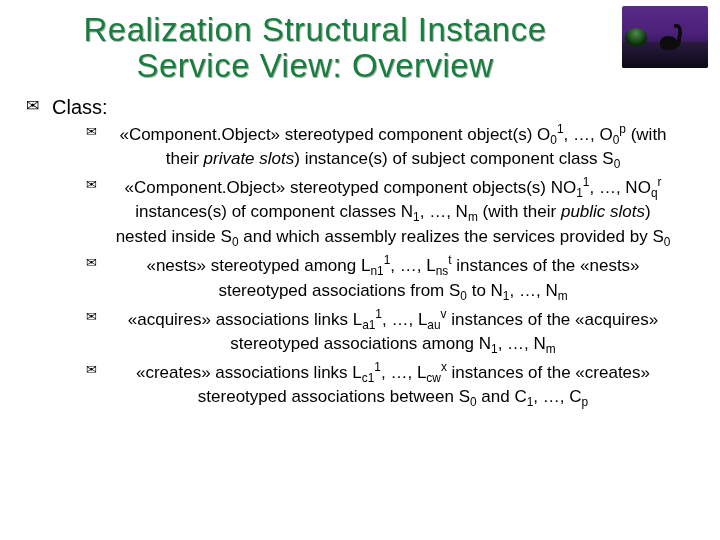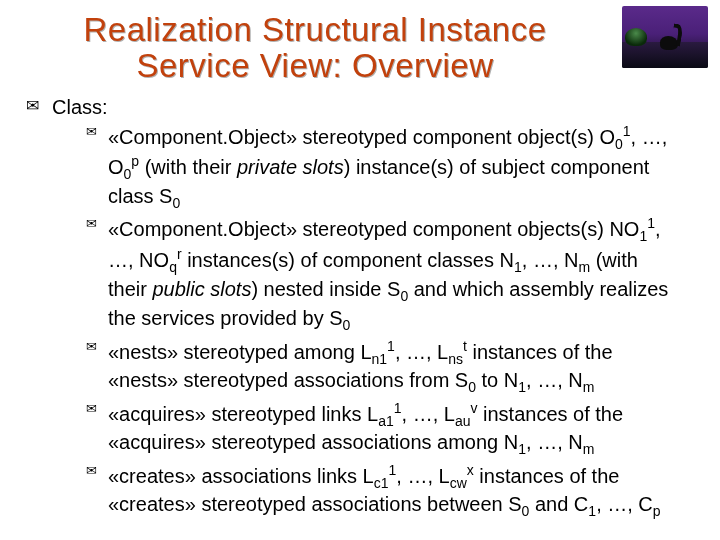--- a/index.html
+++ b/index.html
@@ -59,21 +59,21 @@
     border-top: 4px solid #0c0c0c;
     border-radius: 0 60% 0 0;
     transform: rotate(10deg);
   }
   h1.title {
     margin: 0 0 10px 0;
     padding-right: 90px;
     font-weight: normal;
     font-size: 33px;
     line-height: 1.1;
-    color: #c2410c;
+    color: #15803d;
     text-shadow: 1px 1px 0 #b0b0b0;
     text-align: center;
     letter-spacing: 0.5px;
   }
   ul.level1 {
     list-style: none;
     margin: 8px 0 0 0;
     padding: 0;
   }
   ul.level1 > li {
@@ -92,23 +92,24 @@
     color: #000000;
   }
   ul.level2 {
     list-style: none;
     margin: 2px 0 0 0;
     padding: 0 0 0 34px;
   }
   ul.level2 > li {
     position: relative;
     padding-left: 22px;
-    font-size: 20px;
+    font-size: 17px;
     line-height: 1.3;
     margin: 0 16px 2px 0;
+    text-align: center;
   }
   ul.level2 > li:before {
     content: "✉";
     position: absolute;
     left: 0;
     top: 2px;
     font-size: 13px;
     color: #000000;
   }
   .sub { font-size: 0.7em; vertical-align: sub; }
@@ -140,21 +141,21 @@
 
         <li>
           <span>«Component.Object» stereotyped component objects(s) NO</span><span class="sub">1</span><span class="sup">1</span><span>, …, NO</span><span class="sub">q</span><span class="sup">r</span><span> instances(s) of component classes N</span><span class="sub">1</span><span>, …, N</span><span class="sub">m</span><span> (with their </span><i>public slots</i><span>) nested inside S</span><span class="sub">0</span><span> and which assembly realizes the services provided by S</span><span class="sub">0</span>
         </li>
 
         <li>
           <span>«nests» stereotyped among L</span><span class="sub">n1</span><span class="sup">1</span><span>, …, L</span><span class="sub">ns</span><span class="sup">t</span><span> instances of the «nests» stereotyped associations from S</span><span class="sub">0</span><span> to N</span><span class="sub">1</span><span>, …, N</span><span class="sub">m</span>
         </li>
 
         <li>
-          <span>«acquires» stereotyped links L</span><span class="sub">a1</span><span class="sup">1</span><span>, …, L</span><span class="sub">au</span><span class="sup">v</span><span> instances of the «acquires» stereotyped associations among N</span><span class="sub">1</span><span>, …, N</span><span class="sub">m</span>
+          <span>«acquires» associations links L</span><span class="sub">a1</span><span class="sup">1</span><span>, …, L</span><span class="sub">au</span><span class="sup">v</span><span> instances of the «acquires» stereotyped associations among N</span><span class="sub">1</span><span>, …, N</span><span class="sub">m</span>
         </li>
 
         <li>
           <span>«creates» associations links L</span><span class="sub">c1</span><span class="sup">1</span><span>, …, L</span><span class="sub">cw</span><span class="sup">x</span><span> instances of the «creates» stereotyped associations between S</span><span class="sub">0</span><span> and C</span><span class="sub">1</span><span>, …, C</span><span class="sub">p</span>
         </li>
 
       </ul>
     </li>
   </ul>
 </div>

